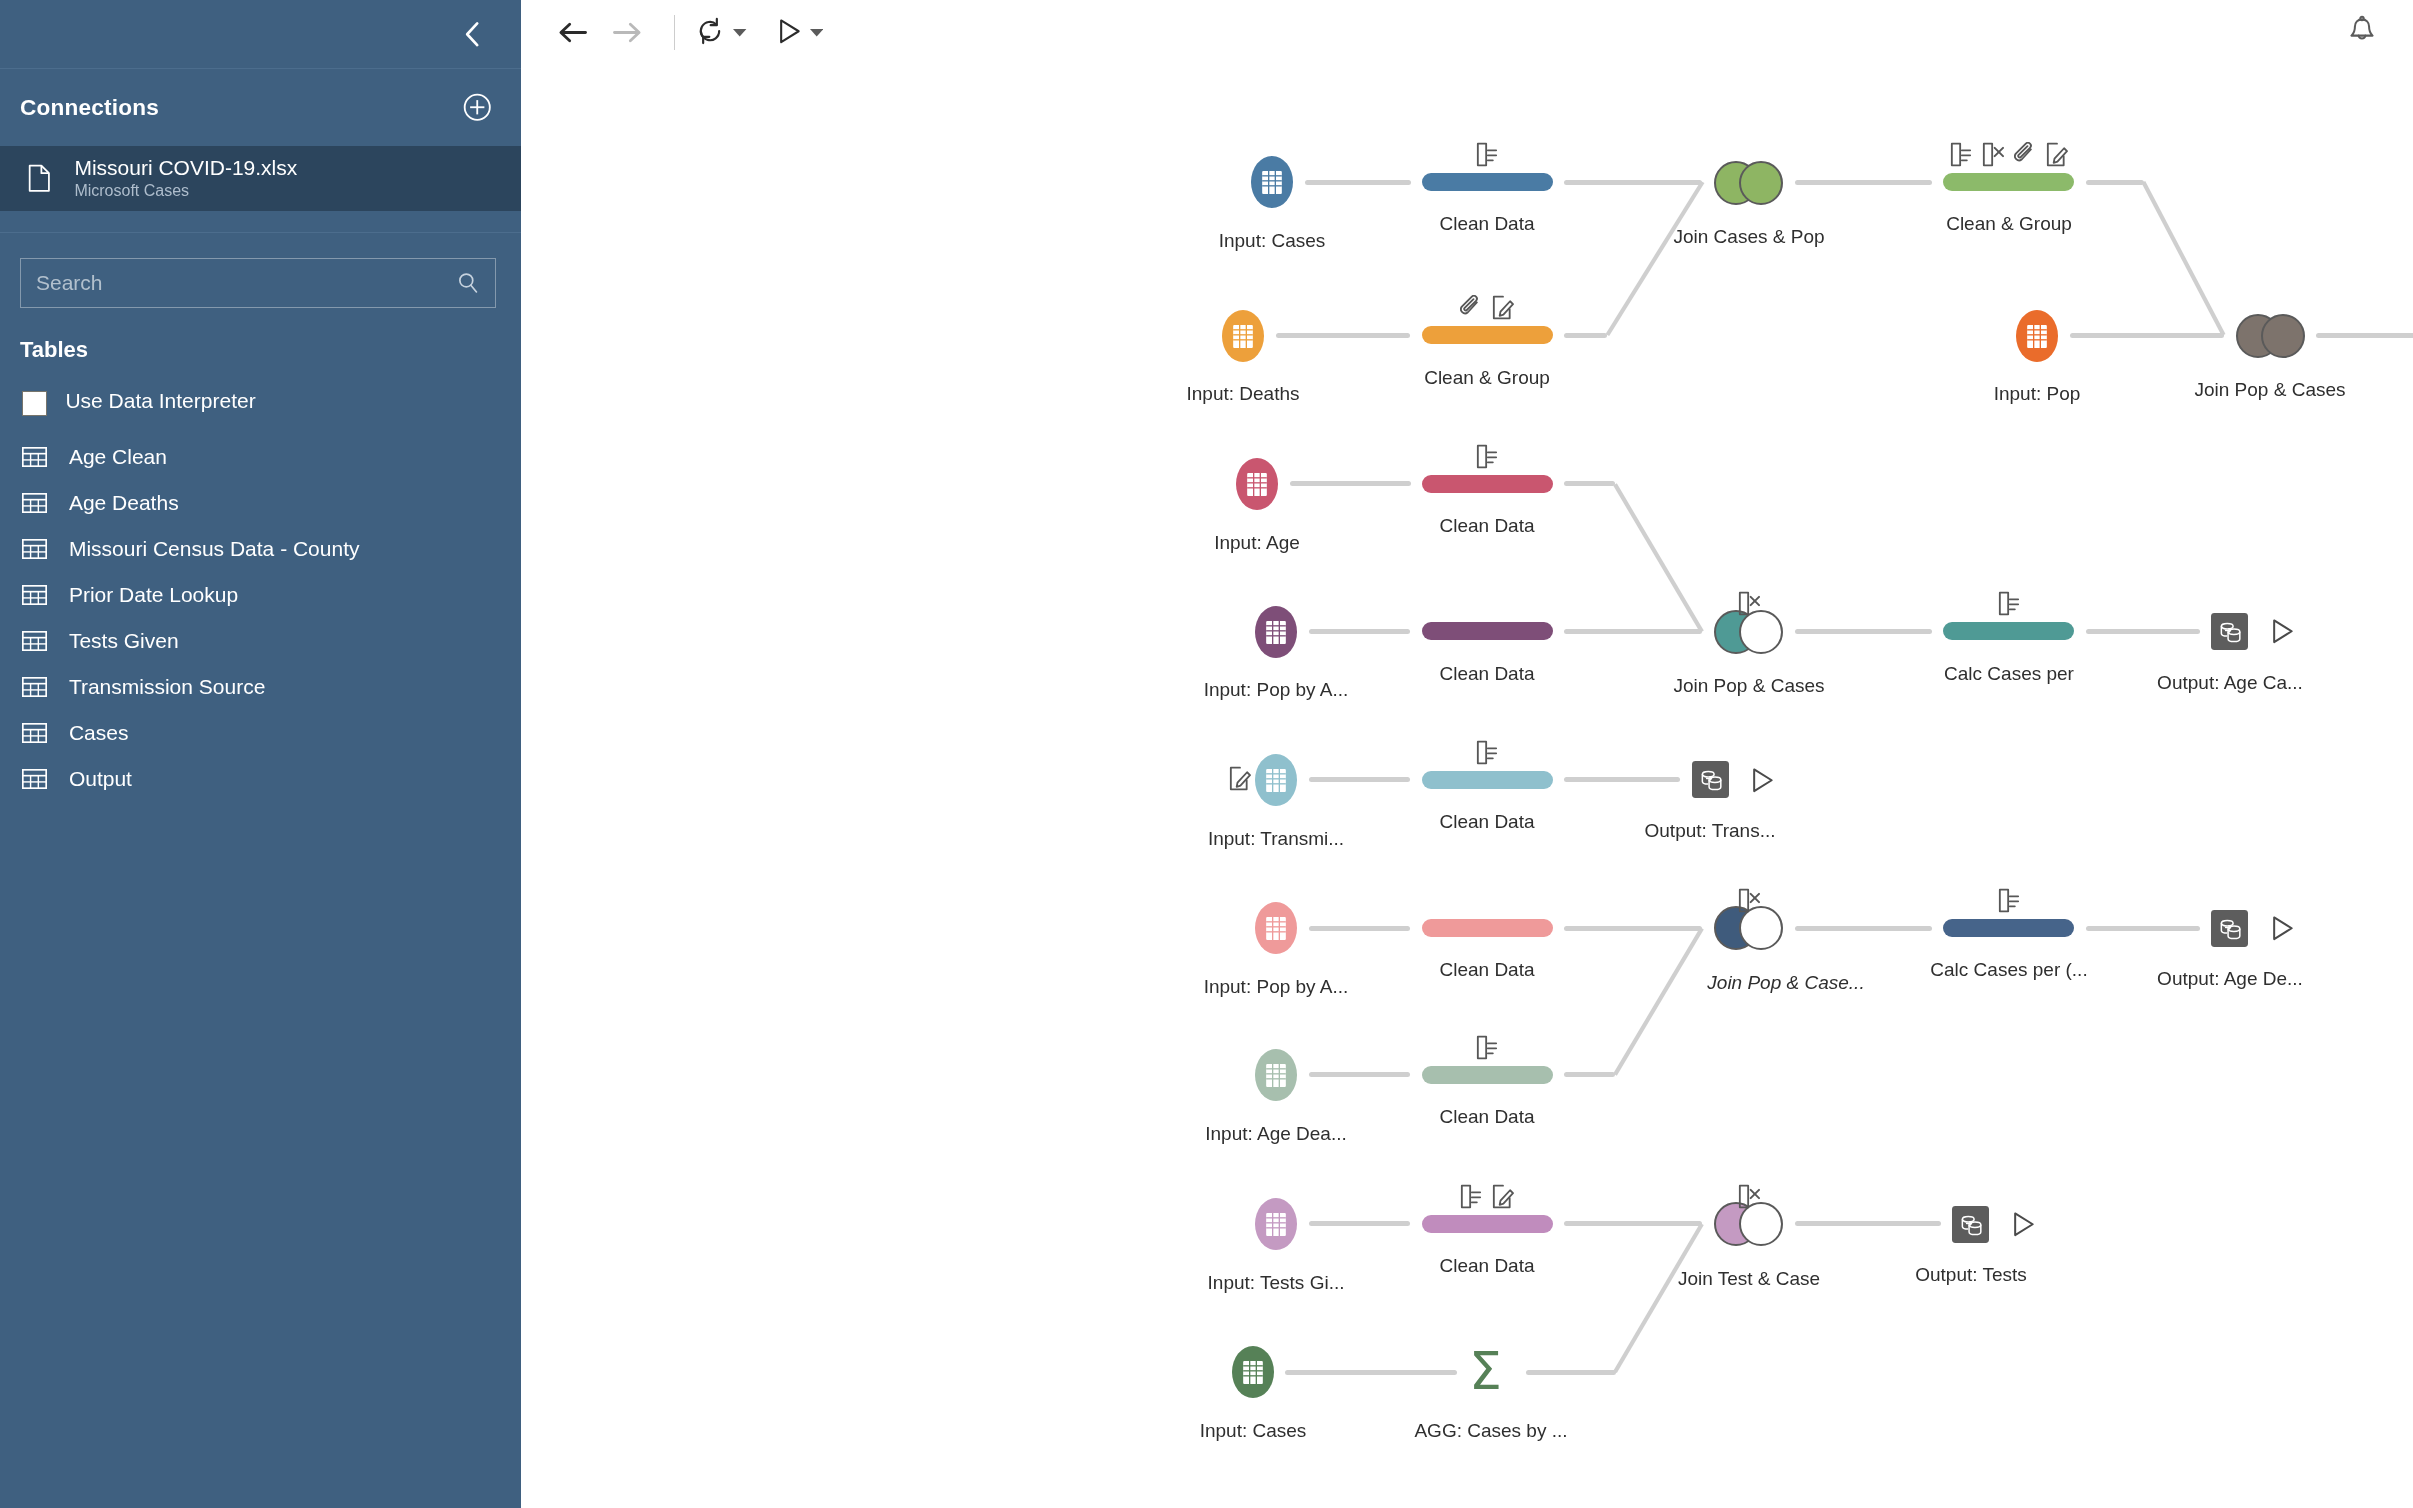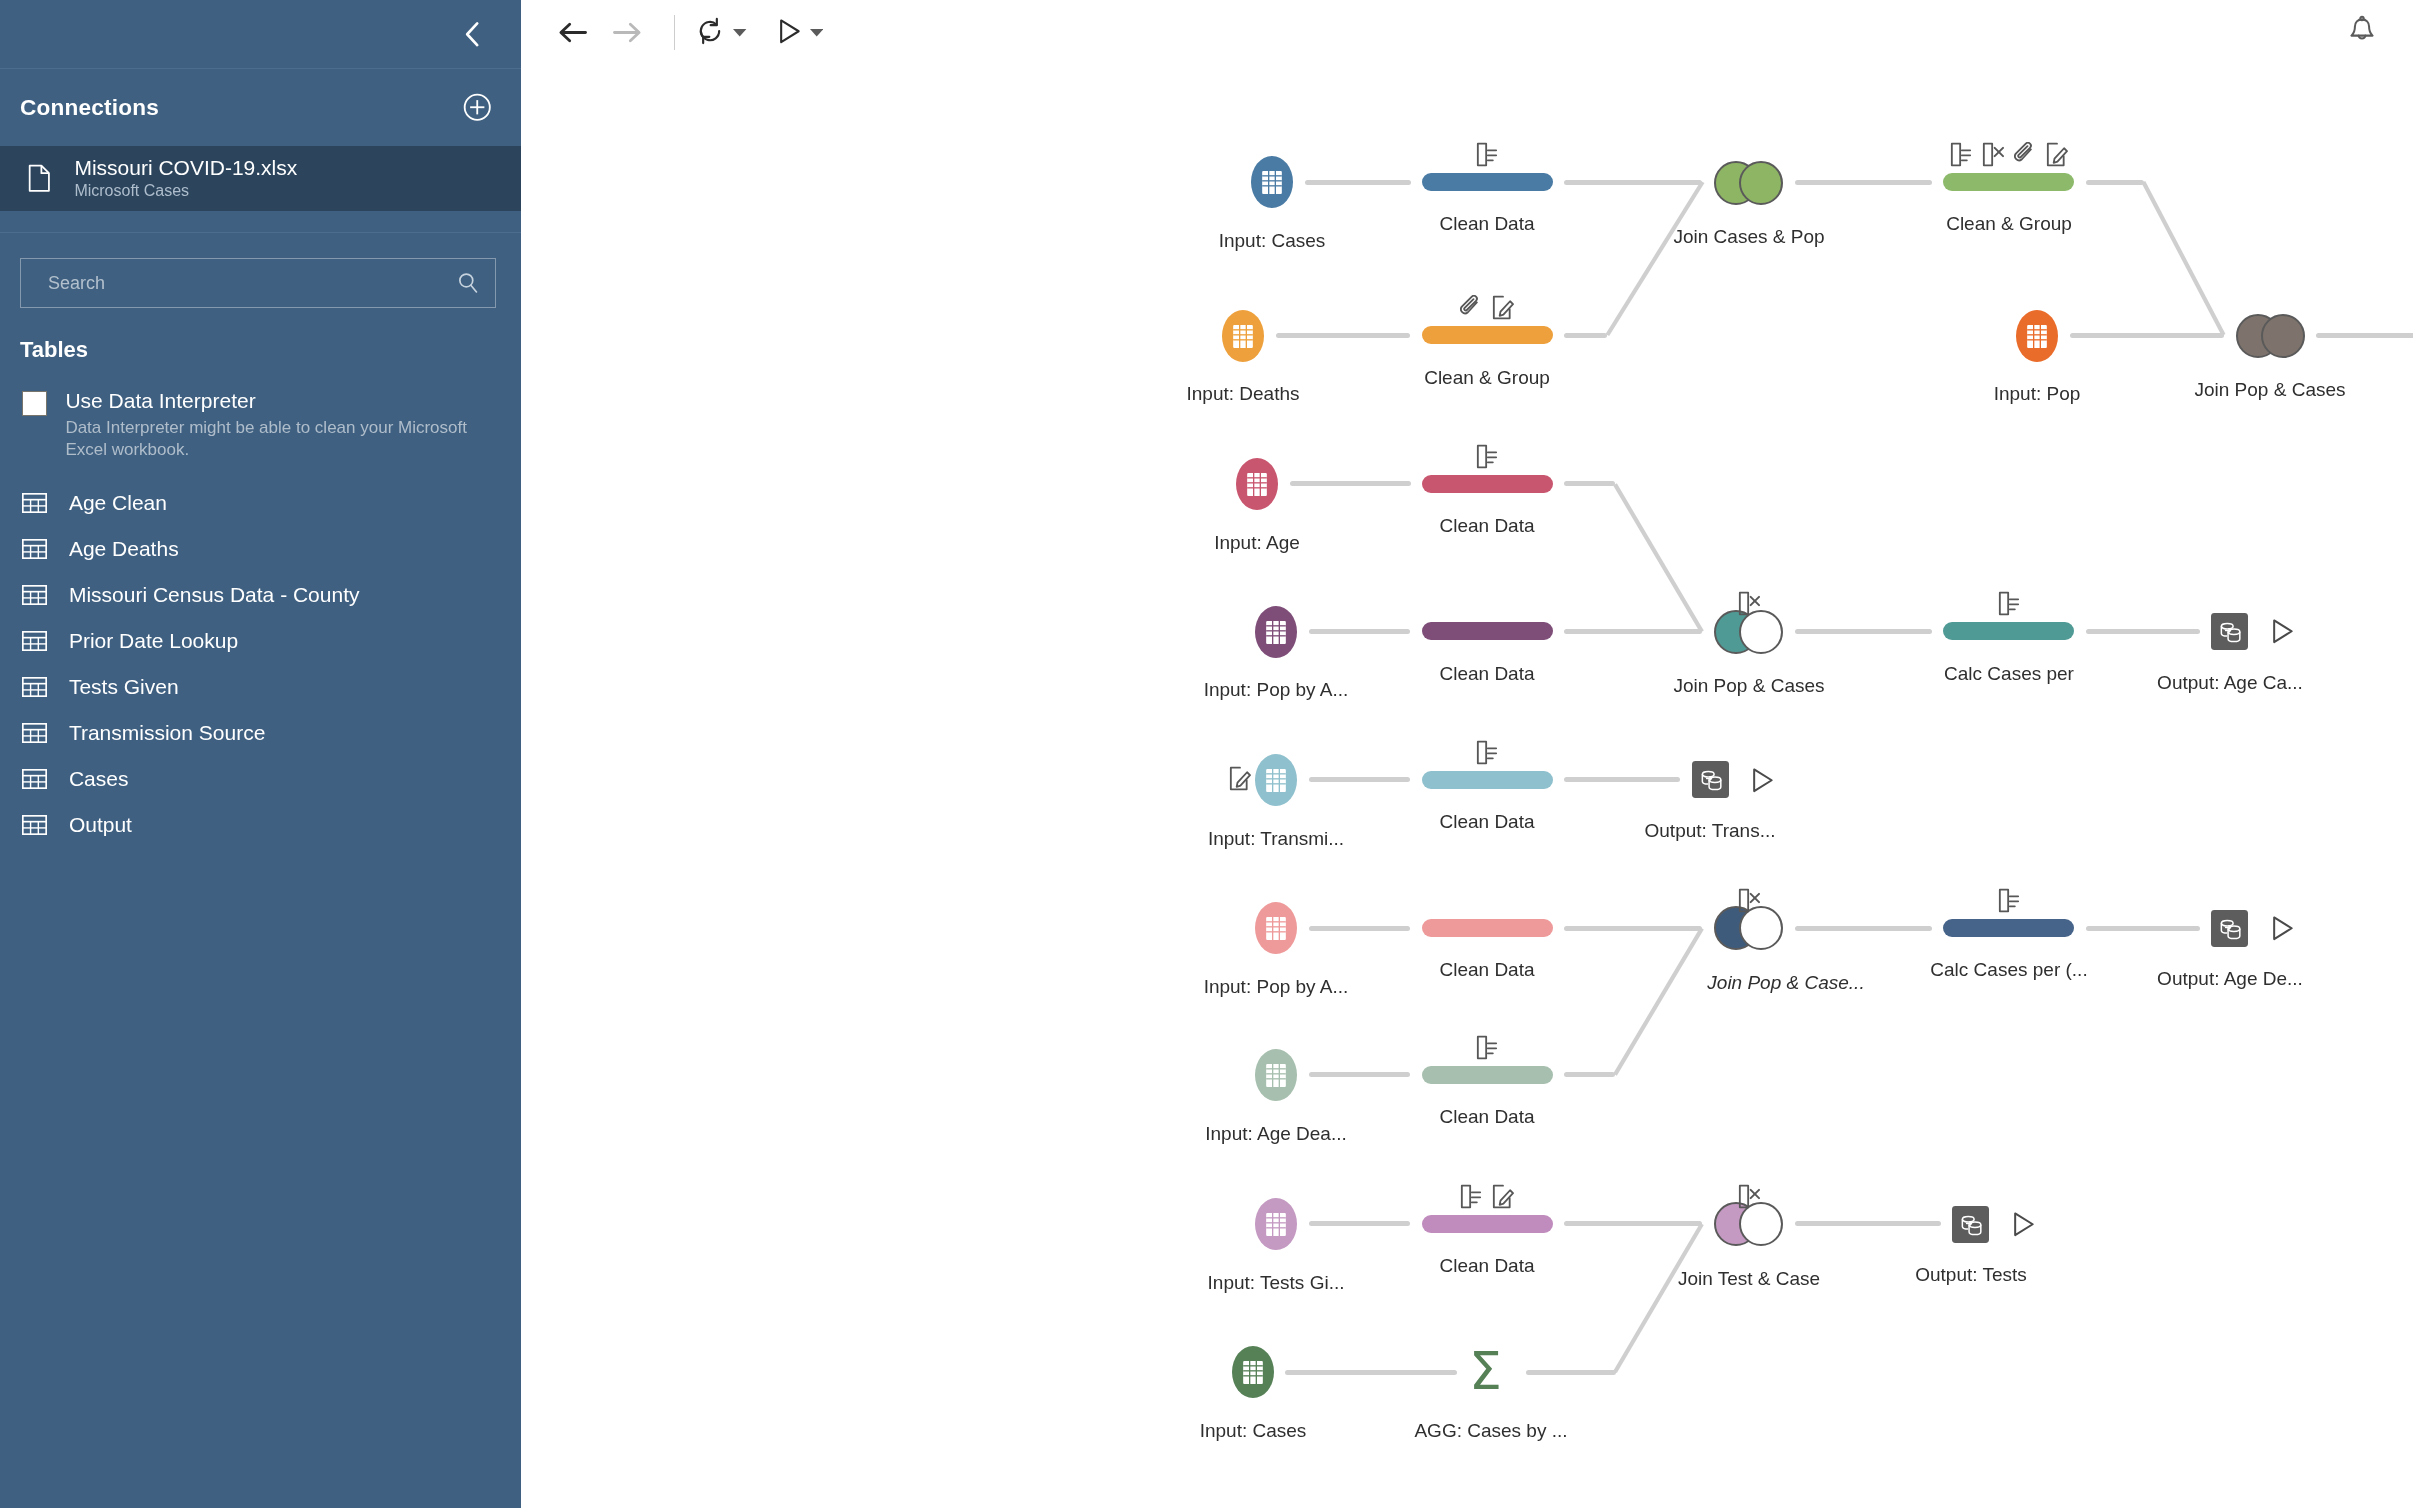--- a/index.html
+++ b/index.html
@@ -61,21 +61,21 @@
   .search-wrap { padding: 25px 25px 0 20px; }
   .search-box {
     height: 50px;
     border: 0.8px solid #8499ad;
     display: flex; align-items: center;
     padding: 0 13.4px 0 15px;
     cursor: text;
   }
   .search-box input {
     flex: 1; background: transparent; border: none; outline: none;
-    color: #ffffff; font-size: 18px; font-family: inherit; margin-left: 12px;
+    color: #ffffff; font-size: 21px; font-family: inherit;
   }
   .search-box input::placeholder { color: #b2c0cd; }
   .search-icon { width: 27px; flex: 0 0 27px; display:flex; align-items:center; justify-content:center;}
 
   .tables-head { font-size: 22px; font-weight: bold; padding: 28.5px 0 0 20px; }
 
   .interp-row { display: flex; padding: 25px 34px 0 22px; }
   .interp-check {
     width: 25px; height: 25px; flex: 0 0 25px;
     background: #ffffff; border: 1.7px solid #77756c;
@@ -203,21 +203,20 @@
         </div>
       </div>
     </div>
 
     <div class="tables-head">Tables</div>
 
     <div class="interp-row">
       <div class="interp-check"></div>
       <div class="interp-text">
         <div class="interp-label">Use Data Interpreter</div>
-        <div class="interp-desc">Data Interpreter might be able to clean your Microsoft Excel workbook.</div>
       </div>
     </div>
 
     <div class="tbl-list" id="tbl-list">
         <div class="tbl-item">
           <span class="tbl-ico">
             <svg width="25" height="20" viewBox="0 0 30 24">
               <rect x="1" y="1" width="28" height="22" fill="none" stroke="#ffffff" stroke-width="2"></rect>
               <line x1="1" y1="8" x2="29" y2="8" stroke="#ffffff" stroke-width="2"></line>
               <line x1="1" y1="15.5" x2="29" y2="15.5" stroke="#ffffff" stroke-width="1.7"></line>

